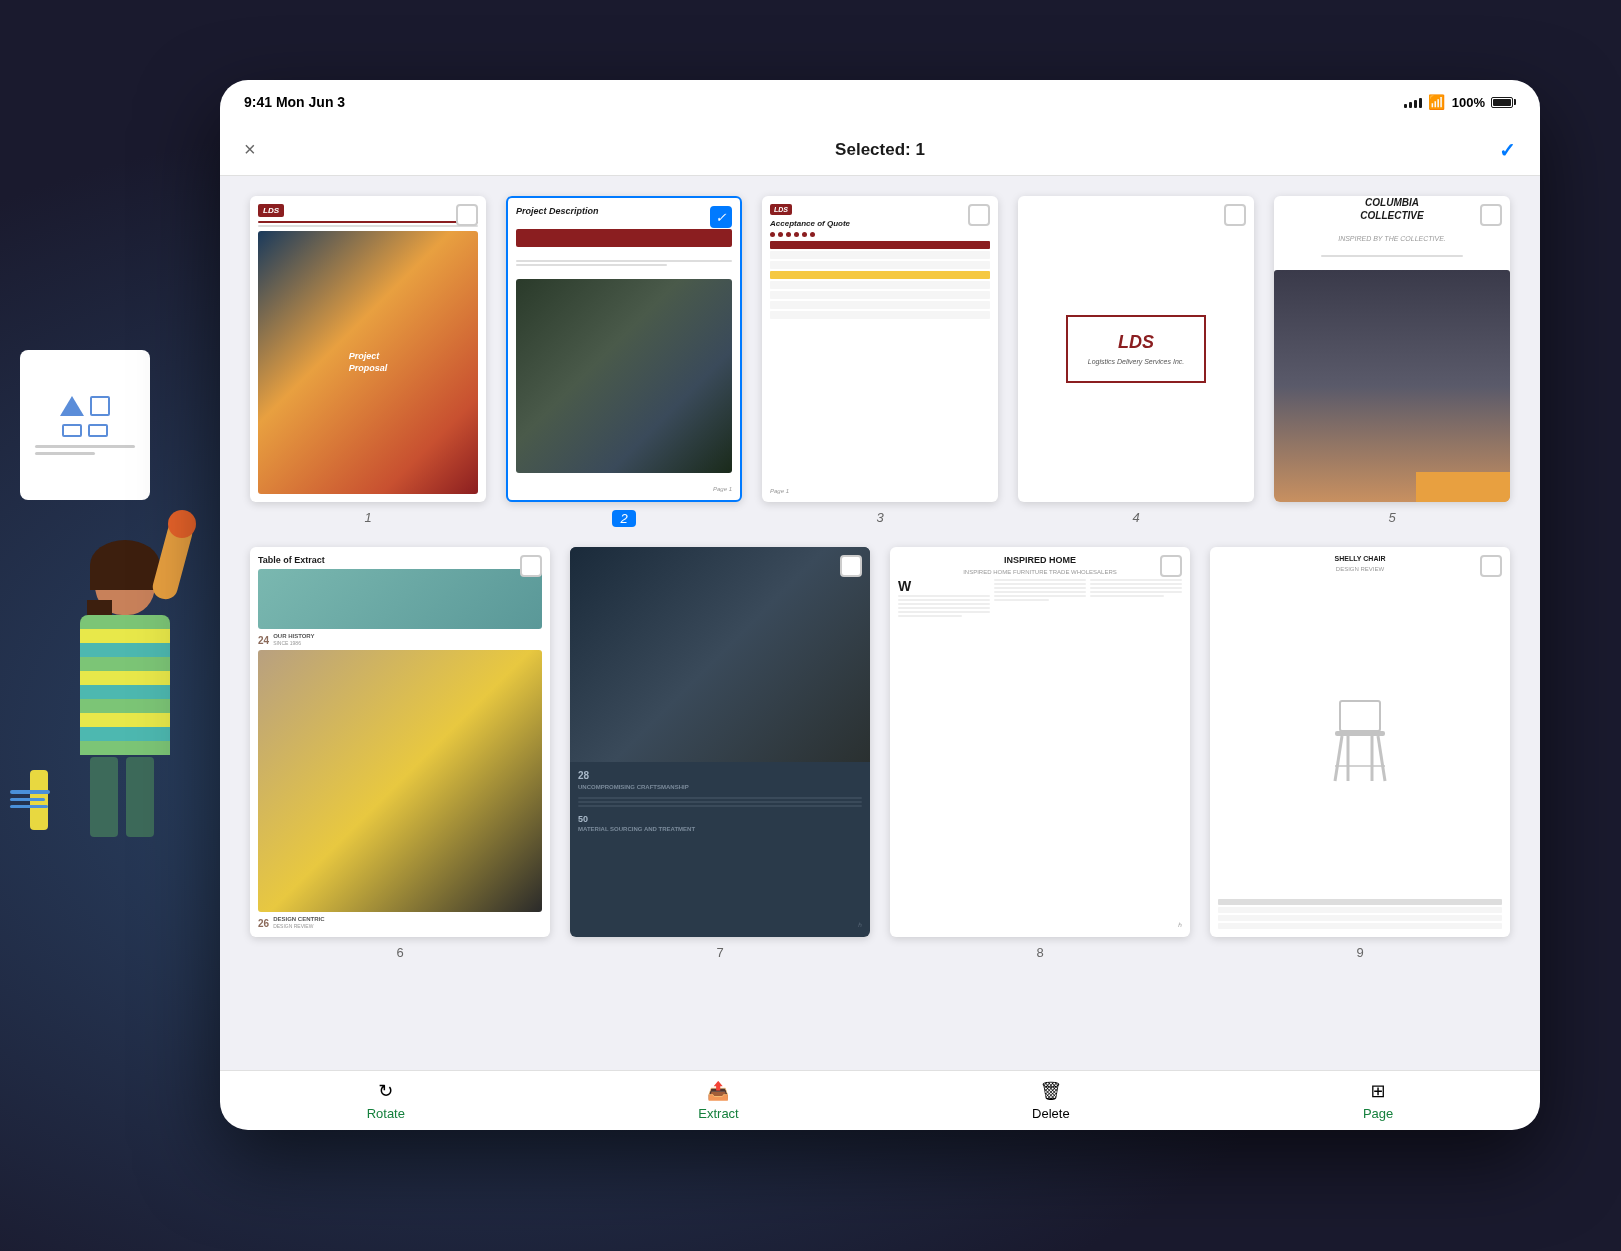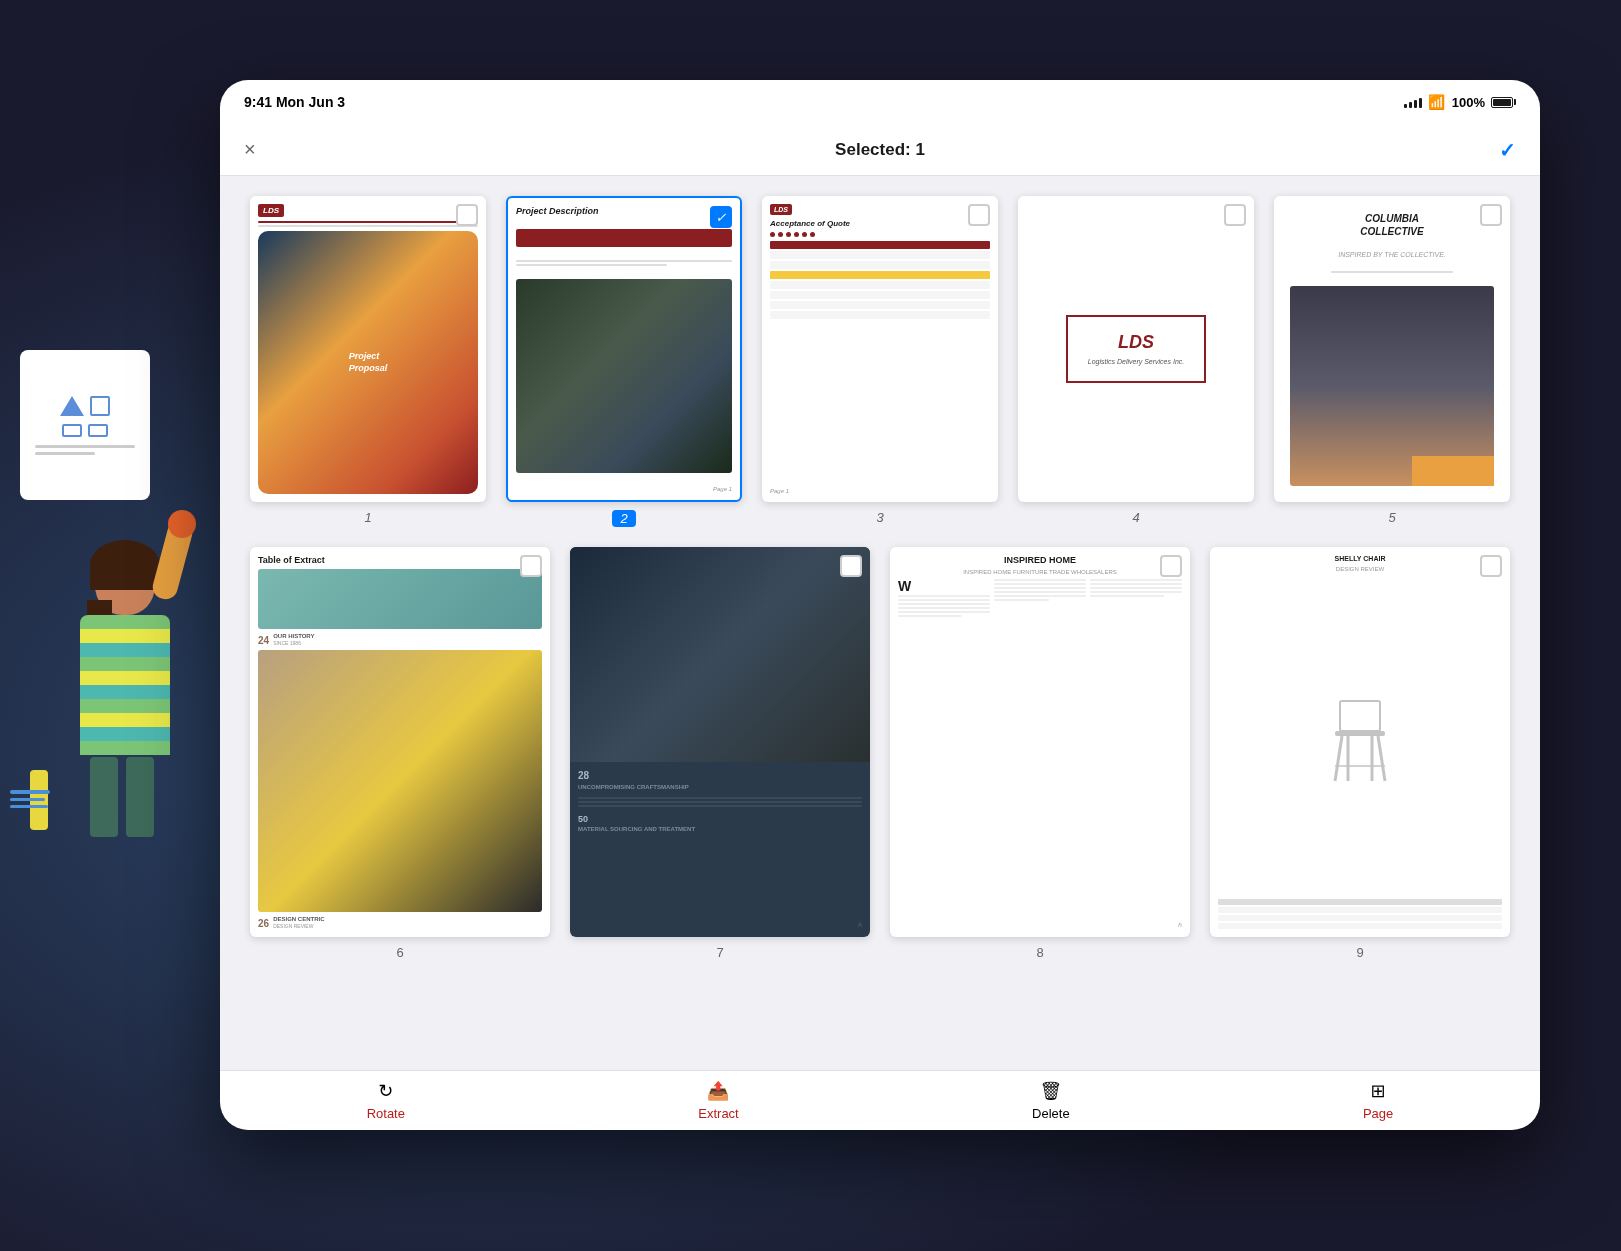--- a/index.html
+++ b/index.html
@@ -307,21 +307,21 @@
     .page1-header-lines {
       display: flex;
       flex-direction: column;
       gap: 2px;
     }
     .thin-line { height: 2px; background: #ddd; border-radius: 1px; }
     .thin-line.dark { background: #8b1e20; }
     .page1-image {
       flex: 1;
       background: linear-gradient(135deg, #1a3a5c 0%, #e8a040 40%, #c85030 80%, #8b1e20 100%);
-      border-radius: 10px;
+      border-radius: 3px;
       display: flex;
       align-items: center;
       justify-content: center;
     }
     .page1-title {
       font-size: 9px;
       font-weight: bold;
       color: white;
       text-align: left;
       padding: 4px;
@@ -424,21 +424,21 @@
     }
     .lds-sub {
       font-size: 7px;
       color: #555;
       text-align: center;
       line-height: 1.3;
     }
 
     
     .page5-content {
-      padding: 16px;
+      padding: 0;
       height: 100%;
       display: flex;
       flex-direction: column;
       gap: 13px;
     }
     .page5-title {
       font-size: 10px;
       font-weight: bold;
       color: #1a1a1a;
       text-align: center;
@@ -581,21 +581,21 @@
     }
     .toolbar-btn {
       display: flex;
       flex-direction: column;
       align-items: center;
       gap: 4px;
       cursor: pointer;
     }
     .toolbar-btn-label {
       font-size: 13px;
-      color: #b91c1c;
+      color: #15803d;
     }
     .toolbar-btn-label.red { color: #000000; }
 
     
     .signal-bars {
       display: flex;
       gap: 2px;
       align-items: flex-end;
       height: 12px;
     }

